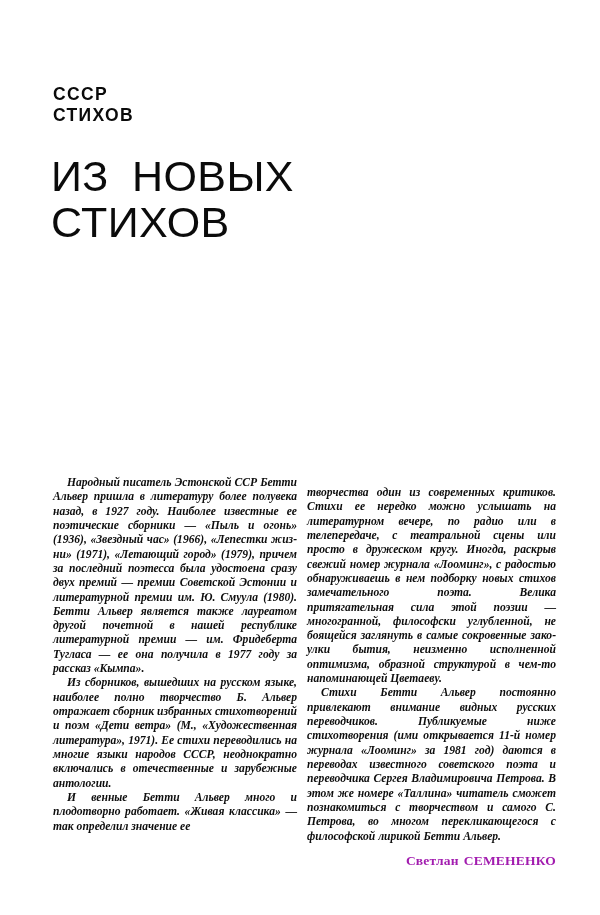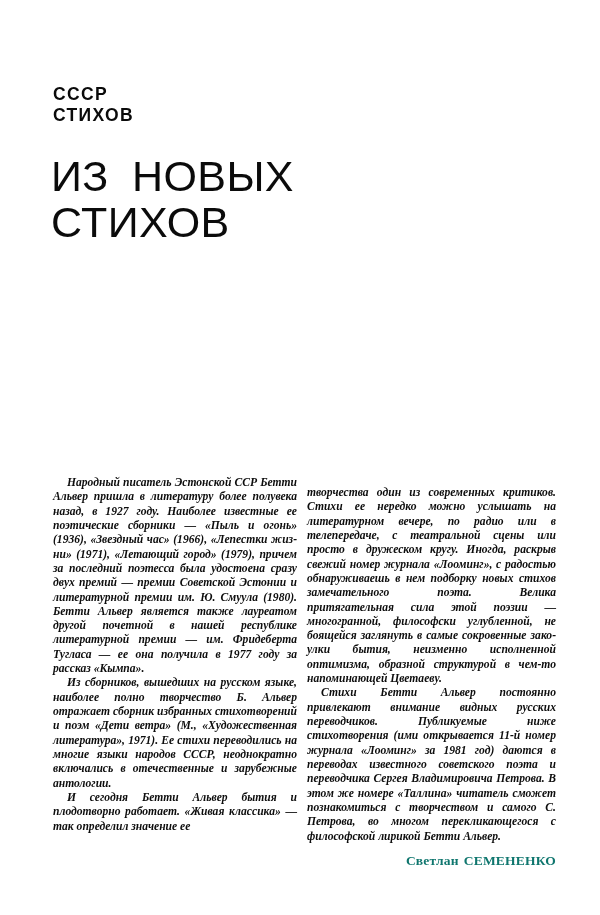--- a/index.html
+++ b/index.html
@@ -100,21 +100,21 @@
   .signature {
     position: absolute;
     left: 307px;
     top: 853px;
     width: 249px;
     text-align: right;
     font-family: "Liberation Serif", "DejaVu Serif", serif;
     font-size: 13.5px;
     font-weight: 700;
     letter-spacing: 0.2px;
-    color: #0f766e;
+    color: #a21caf;
     white-space: nowrap;
   }
 
   .signature .sig-given {
     font-weight: 700;
   }
 
   .signature .sig-family {
     font-weight: 700;
     margin-left: 5px;
@@ -133,21 +133,21 @@
   <div class="headline">
     <div class="headline-line">ИЗ НОВЫХ</div>
     <div class="headline-line">СТИХОВ</div>
   </div>
 
   <div class="columns">
 
     <div class="column left">
       <p class="body-par">Народный писатель Эстонской ССР Бетти Альвер пришла в литературу более полувека назад, в 1927 году. Наиболее известные ее поэтические сборники — «Пыль и огонь» (1936), «Звездный час» (1966), «Лепестки жиз­ни» (1971), «Летающий город» (1979), причем за последний поэтесса была удостоена сразу двух премий — пре­мии Советской Эстонии и литератур­ной премии им. Ю. Смуула (1980). Бет­ти Альвер является также лауреатом другой почетной в нашей республике литературной премии — им. Фриде­берта Тугласа — ее она получила в 1977 году за рассказ «Кымпа».</p>
       <p class="body-par">Из сборников, вышедших на рус­ском языке, наиболее полно творче­ство Б. Альвер отражает сборник из­бранных стихотворений и поэм «Дети ветра» (М., «Художественная литера­тура», 1971). Ее стихи переводились на многие языки народов СССР, не­однократно включались в отечест­венные и зарубежные антологии.</p>
-      <p class="body-par">И сегодня Бетти Альвер бытия и плодотворно работает. «Живая клас­сика» — так определил значение ее</p>
+      <p class="body-par">И венные Бетти Альвер много и плодотворно работает. «Живая клас­сика» — так определил значение ее</p>
     </div>
 
     <div class="column right">
       <p class="body-par cont">творчества один из современных кри­тиков. Стихи ее нередко можно ус­лышать на литературном вечере, по радио или в телепередаче, с теат­ральной сцены или просто в друже­ском кругу. Иногда, раскрыв свежий номер журнала «Лооминг», с ра­достью обнаруживаешь в нем под­борку новых стихов замечательного поэта. Велика притягательная сила этой поэзии — многогранной, фило­софски углубленной, не боящейся за­глянуть в самые сокровенные зако­улки бытия, неизменно исполненной оптимизма, образной структурой в чем-то напоминающей Цветаеву.</p>
       <p class="body-par">Стихи Бетти Альвер постоянно привлекают внимание видных рус­ских переводчиков. Публикуемые ни­же стихотворения (ими открывается 11-й номер журнала «Лооминг» за 1981 год) даются в переводах извест­ного советского поэта и переводчика Сергея Владимировича Петрова. В этом же номере «Таллина» читатель сможет познакомиться с творчеством и самого С. Петрова, во многом пере­кликающегося с философской лири­кой Бетти Альвер.</p>
     </div>
 
   </div>
 
   <div class="signature">

